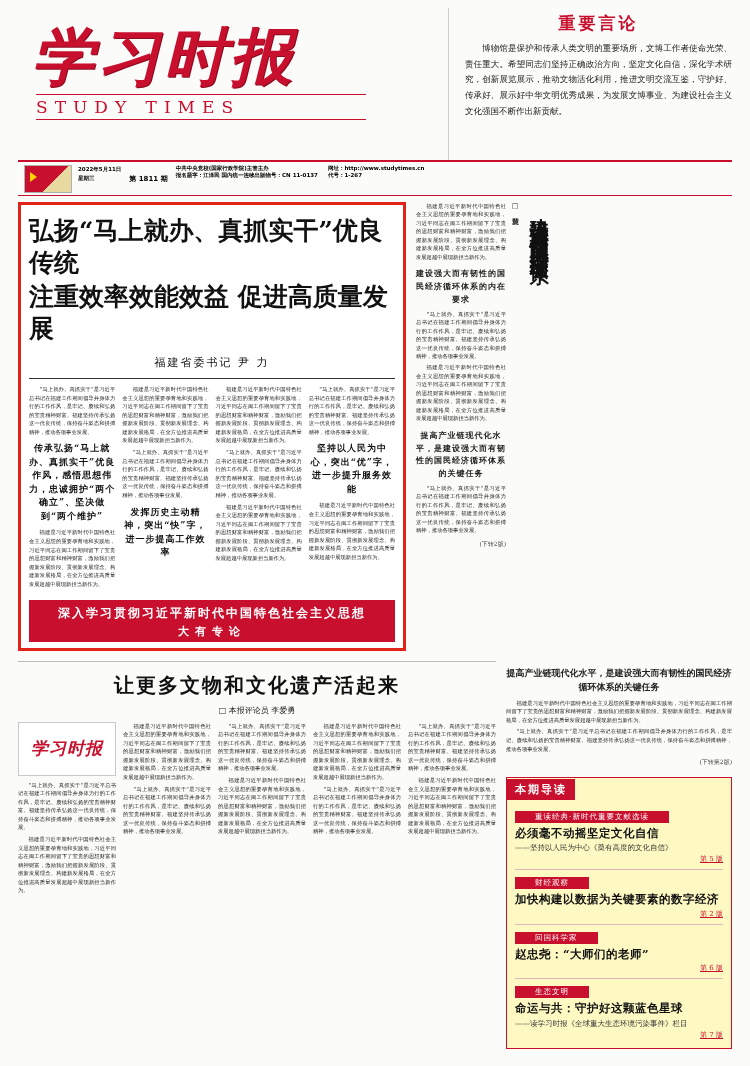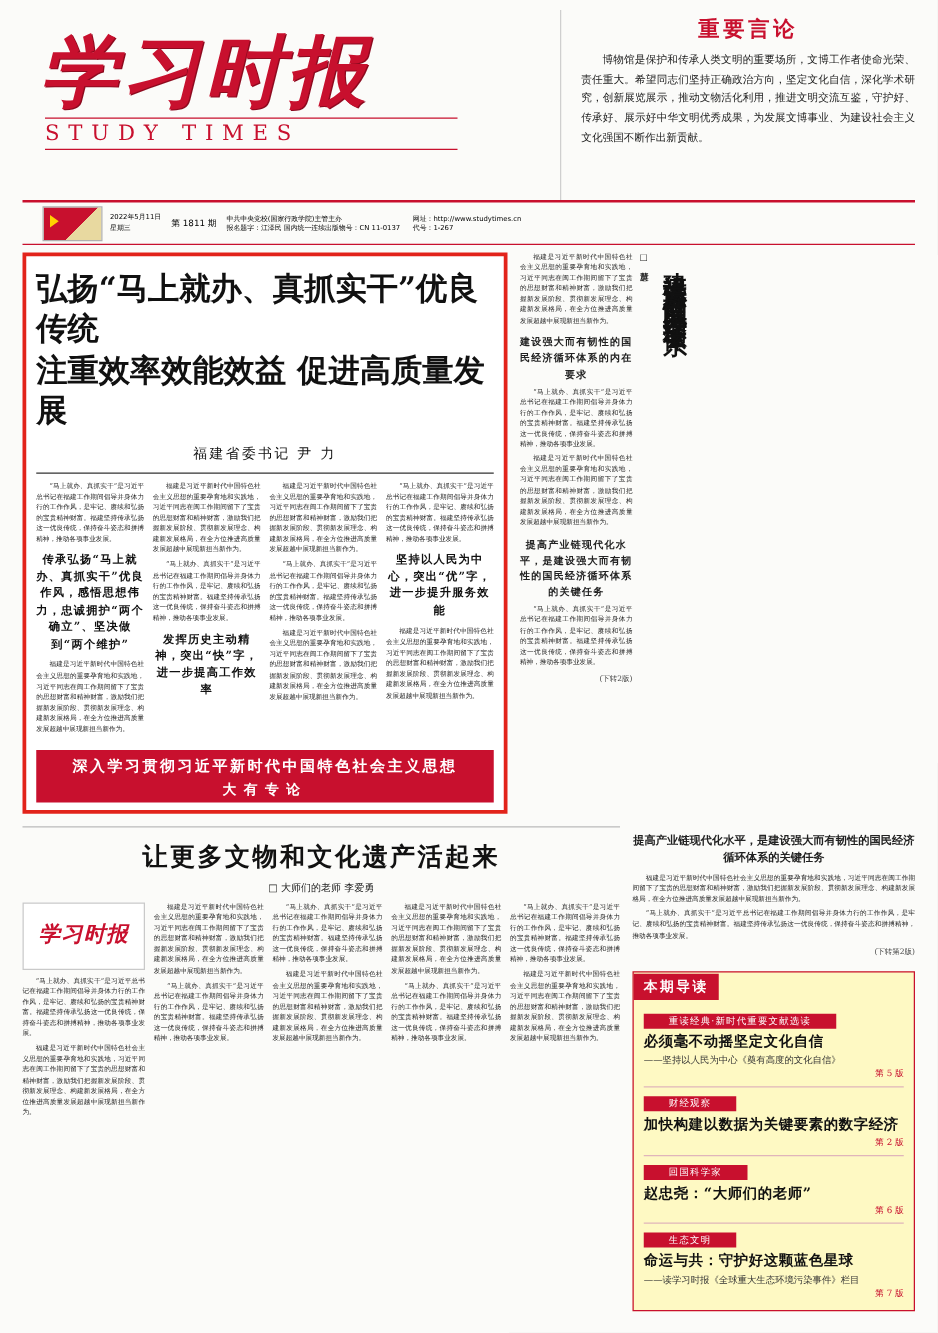--- a/index.html
+++ b/index.html
@@ -269,20 +269,21 @@
     font-weight:700;font-size:11.5px;color:#111;line-height:1.35;
     letter-spacing:0.5px;
   }
   .g-sub{
     font-family:"DejaVu Serif","Liberation Serif",serif;
     font-size:7.5px;color:#333;margin-top:2px;
   }
   .g-page{
     text-align:right;font-size:7px;color:#c8102e;margin-top:1px;
     font-family:"DejaVu Serif","Liberation Serif",serif;
+    text-decoration:underline;
   }
   .g-div{border-top:1px solid #e0b5bb;margin:5px 0 0 0;}
   .tiny-note{font-size:6px;color:#444;text-align:right;margin-top:4px;
     font-family:"DejaVu Serif","Liberation Serif",serif;}
 </style>
 </head>
 <body>
 
 <div class="page">
 
@@ -291,21 +292,21 @@
       <div class="mast-title">学习时报</div>
       <div class="mast-sub">STUDY TIMES</div>
     </div>
     <div class="mast-right">
       <div class="imp-title">重要言论</div>
       <div class="imp-body">博物馆是保护和传承人类文明的重要场所，文博工作者使命光荣、责任重大。希望同志们坚持正确政治方向，坚定文化自信，深化学术研究，创新展览展示，推动文物活化利用，推进文明交流互鉴，守护好、传承好、展示好中华文明优秀成果，为发展文博事业、为建设社会主义文化强国不断作出新贡献。</div>
     </div>
   </div>
 
   <div class="mast-rule"></div>
-  <div style="display:flex;padding:3px 18px 0 34px;align-items:center;">
+  <div style="display:flex;padding:3px 18px 0 24px;font-weight:bold;">
     <div class="mast-flag"></div>
     <div class="mast-date">
       <div>2022年5月11日</div>
       <div>星期三</div>
     </div>
     <div class="mast-issue">第 1811 期</div>
     <div class="mast-meta-col">
       <div style="font-size:5.5px">中共中央党校(国家行政学院)主管主办</div>
       <div style="font-size:5.5px">报名题字：江泽民  国内统一连续出版物号：CN 11-0137</div>
     </div>
@@ -364,21 +365,21 @@
         <div class="tiny-note">(下转2版)</div>
       </div>
       <div class="vauthor">□ 黄群慧</div>
       <div class="vtitle">建设强大而有韧性的国民经济循环体系</div>
     </div>
   </div>
 
   <div class="lower">
     <div class="lower-left">
       <div class="head2">让更多文物和文化遗产活起来</div>
-      <div class="byline2">□ 大师们的老师  李爱勇</div>
+      <div class="byline2">□ 本报评论员  李爱勇</div>
       <div class="lower-cols">
         <div class="c">
           <div class="logo-box">
             <span class="logo-mini">学习时报</span>
           </div>
           <p>“马上就办、真抓实干”是习近平总书记在福建工作期间倡导并身体力行的工作作风，是牢记、赓续和弘扬的宝贵精神财富。福建坚持传承弘扬这一优良传统，保持奋斗姿态和拼搏精神，推动各项事业发展。</p>
           <p>福建是习近平新时代中国特色社会主义思想的重要孕育地和实践地，习近平同志在闽工作期间留下了宝贵的思想财富和精神财富，激励我们把握新发展阶段、贯彻新发展理念、构建新发展格局，在全方位推进高质量发展超越中展现新担当新作为。</p>
         </div>
         <div class="c">
           <p>福建是习近平新时代中国特色社会主义思想的重要孕育地和实践地，习近平同志在闽工作期间留下了宝贵的思想财富和精神财富，激励我们把握新发展阶段、贯彻新发展理念、构建新发展格局，在全方位推进高质量发展超越中展现新担当新作为。</p>

